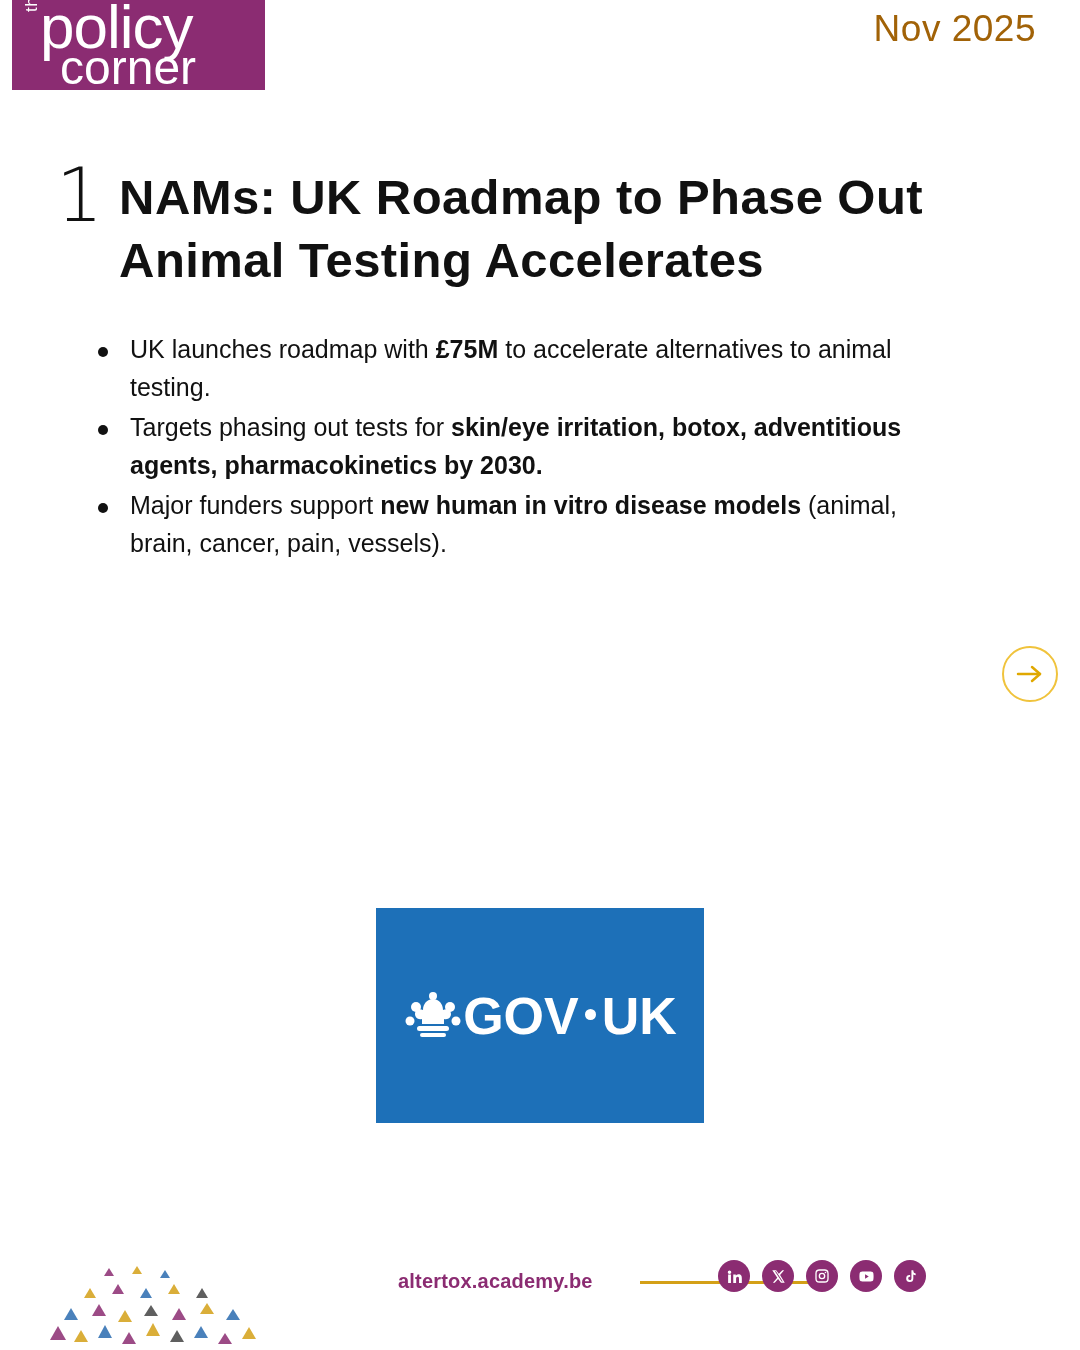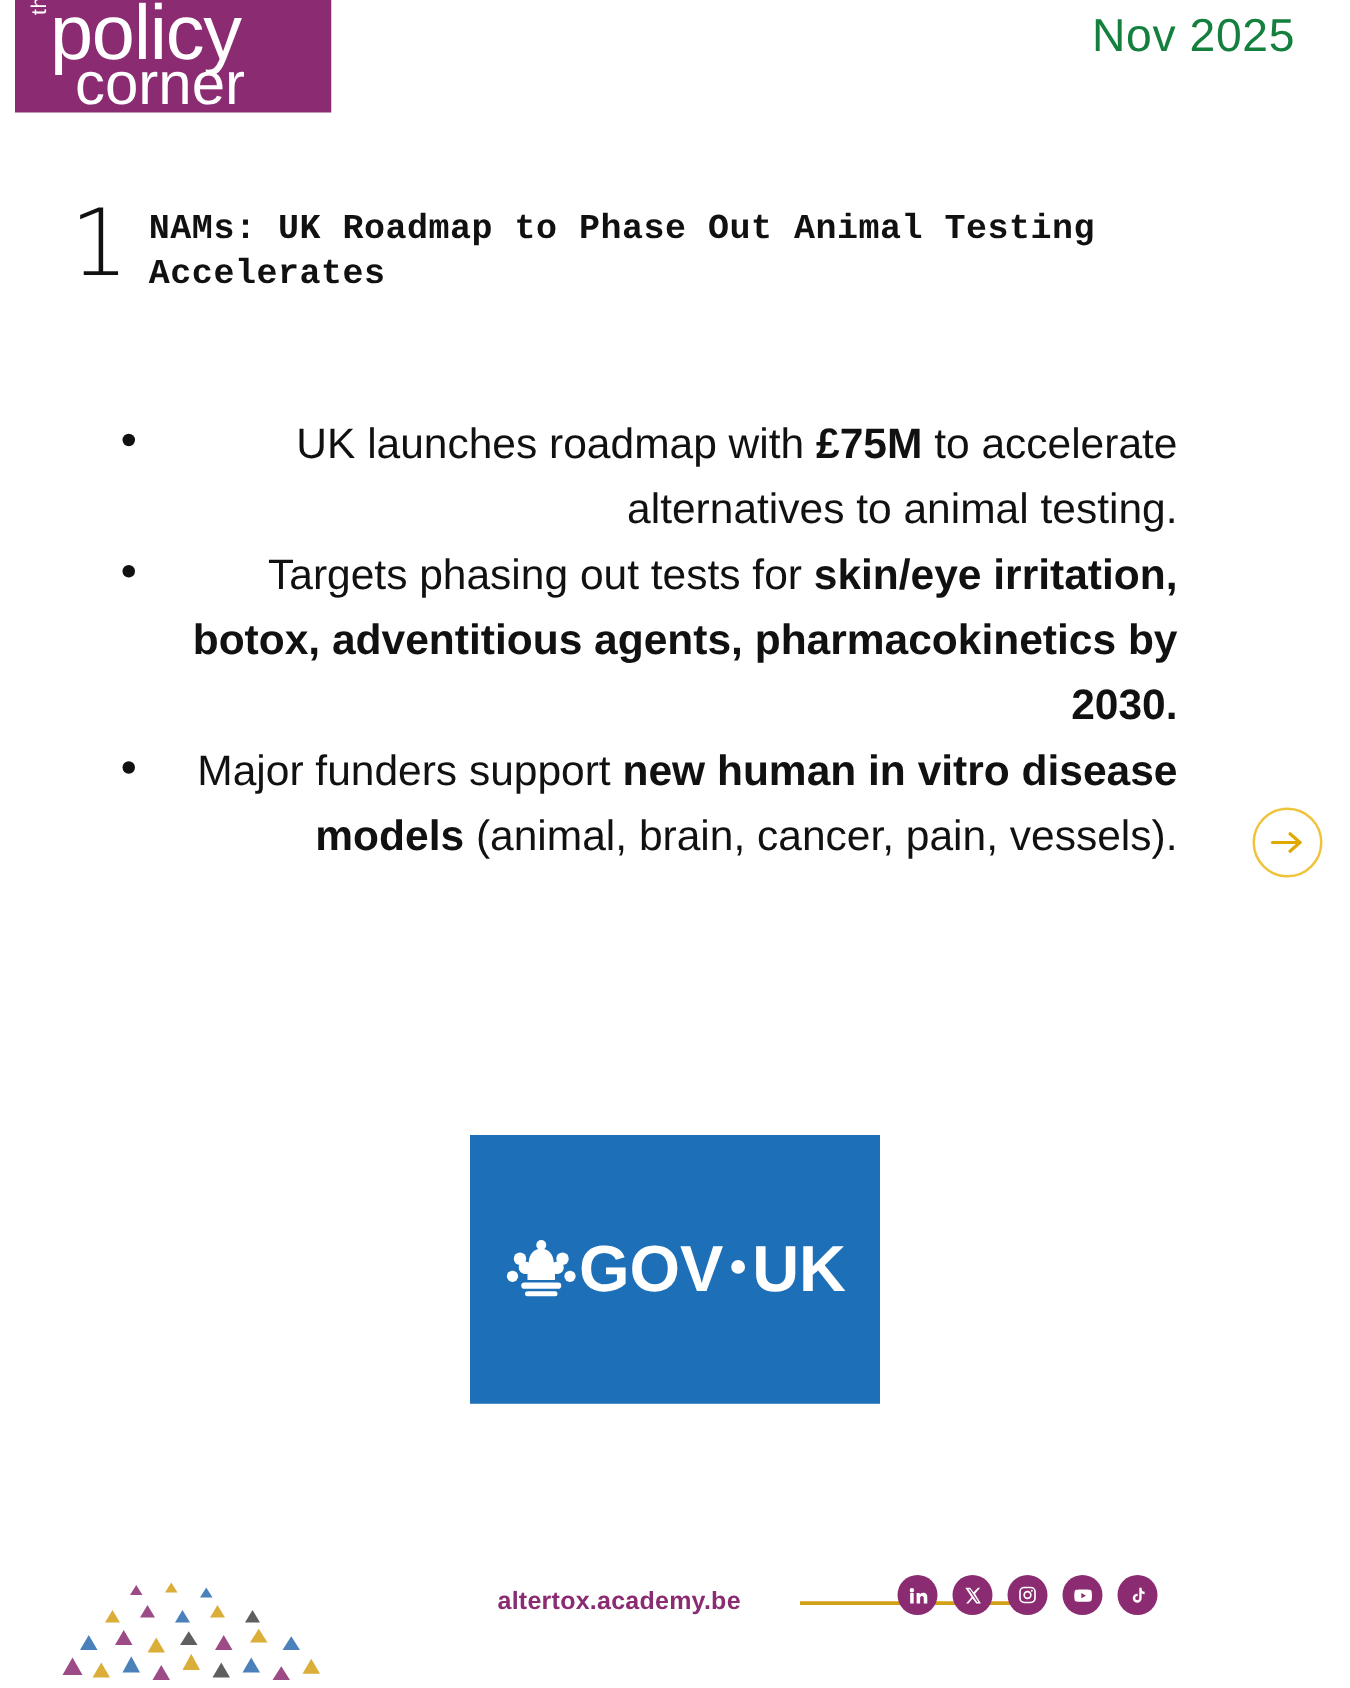--- a/index.html
+++ b/index.html
@@ -54,21 +54,21 @@
     font-weight: 400;
     color: #ffffff;
     letter-spacing: 0px;
     line-height: 1;
   }
   .date-label {
     position: absolute;
     right: 44px;
     top: 8px;
     font-size: 37px;
-    color: #15803d;
+    color: #a16207;
     letter-spacing: 0.5px;
   }
 
   
   .title-row {
     position: absolute;
     left: 56px;
     top: 160px;
     width: 950px;
     display: flex;
@@ -76,46 +76,44 @@
   }
   .item-number {
     font-size: 74px;
     font-weight: 300;
     line-height: 0.95;
     color: #111111;
     margin-right: 16px;
     font-family: "DejaVu Sans", sans-serif;
   }
   .title-text {
-    font-size: 28px;
+    font-size: 49px;
     font-weight: bold;
     line-height: 1.28;
     color: #111111;
     letter-spacing: 0.4px;
     max-width: 870px;
     padding-top: 6px;
-    font-family: Liberation Mono, monospace;
   }
 
   
   .bullets {
     position: absolute;
     left: 92px;
     top: 330px;
     width: 850px;
     list-style: none;
   }
   .bullets li {
     position: relative;
     padding-left: 38px;
-    font-size: 34px;
+    font-size: 25px;
     line-height: 1.52;
     color: #111111;
     margin-bottom: 2px;
-    text-align: right;
   }
   .bullets li::before {
     content: "";
     position: absolute;
     left: 6px;
     top: 17px;
     width: 10px;
     height: 10px;
     border-radius: 50%;
     background: #111111;

